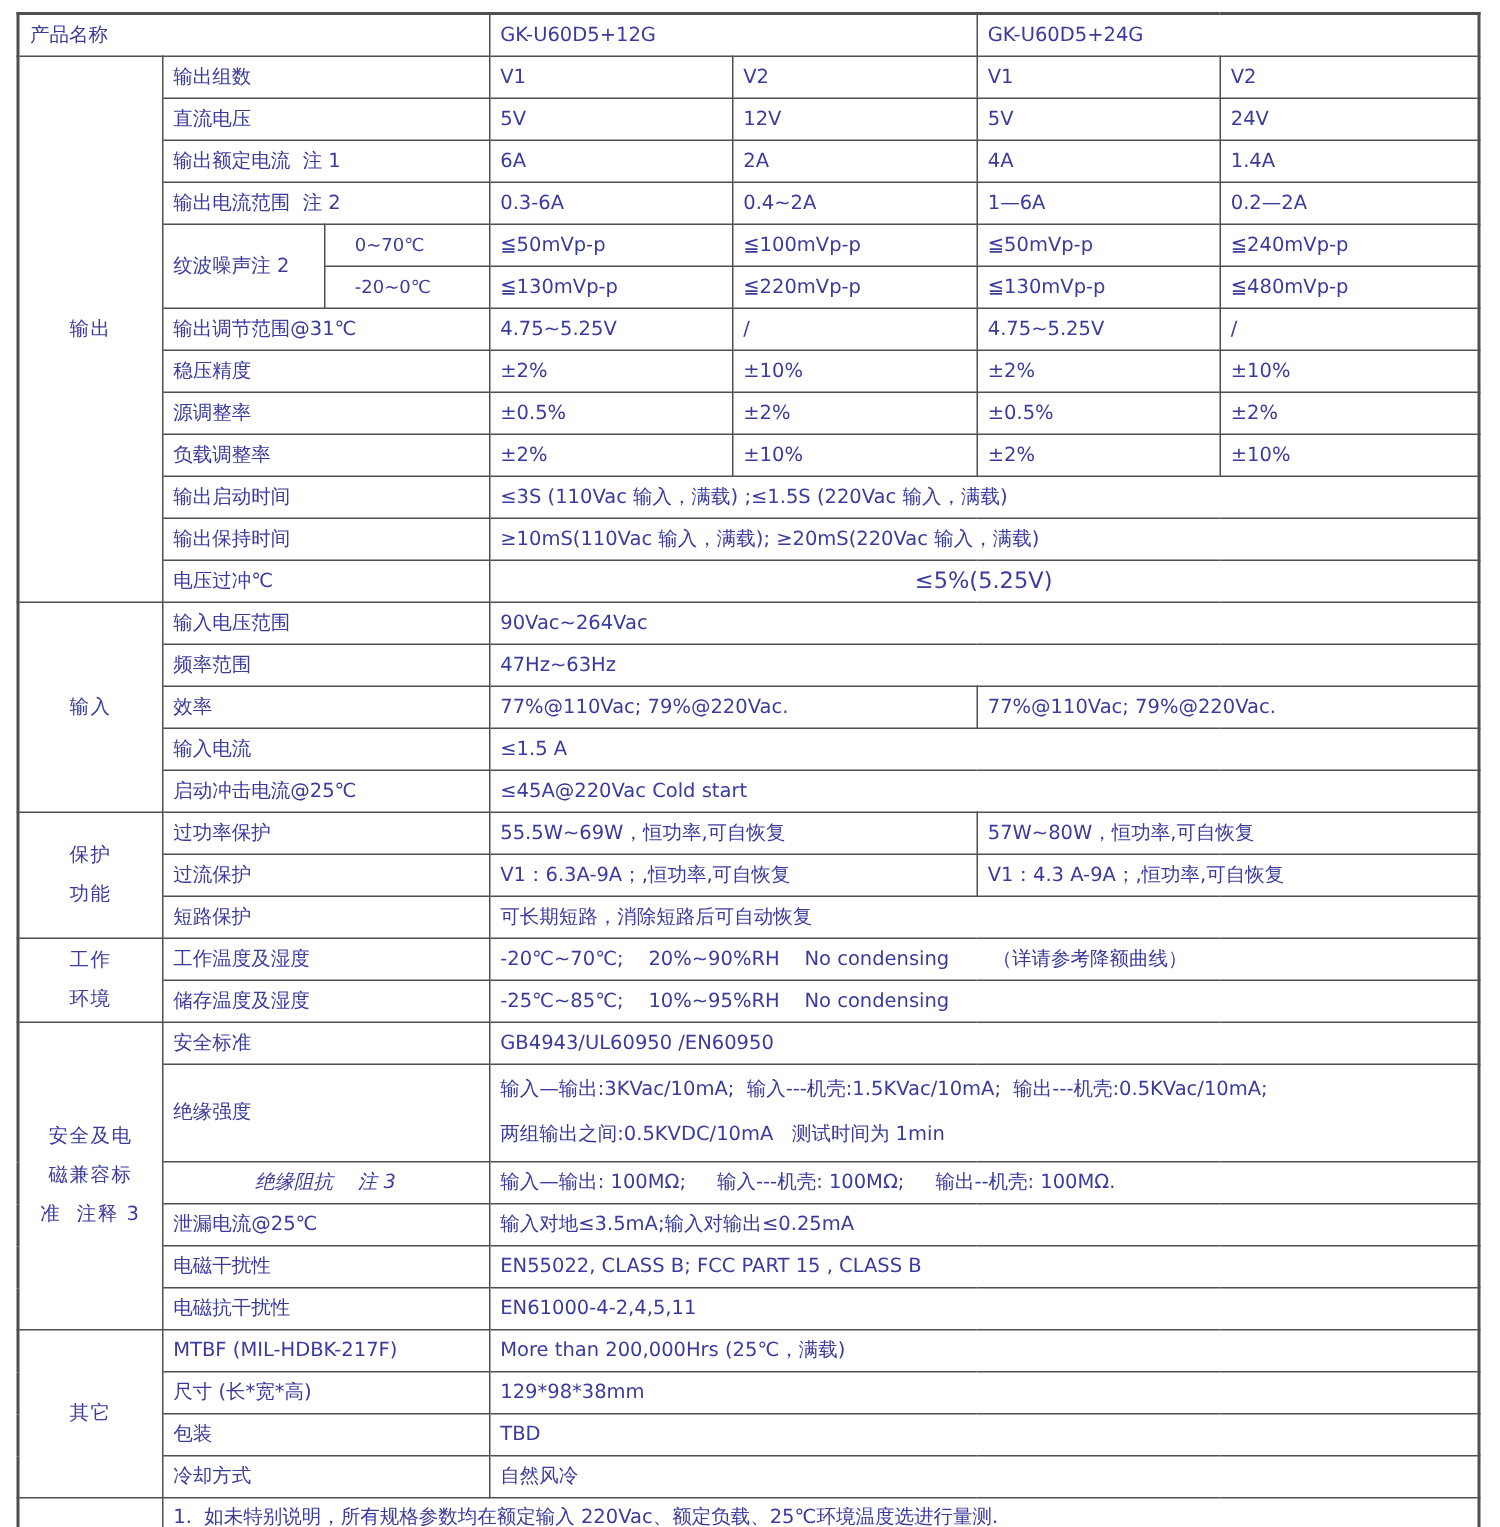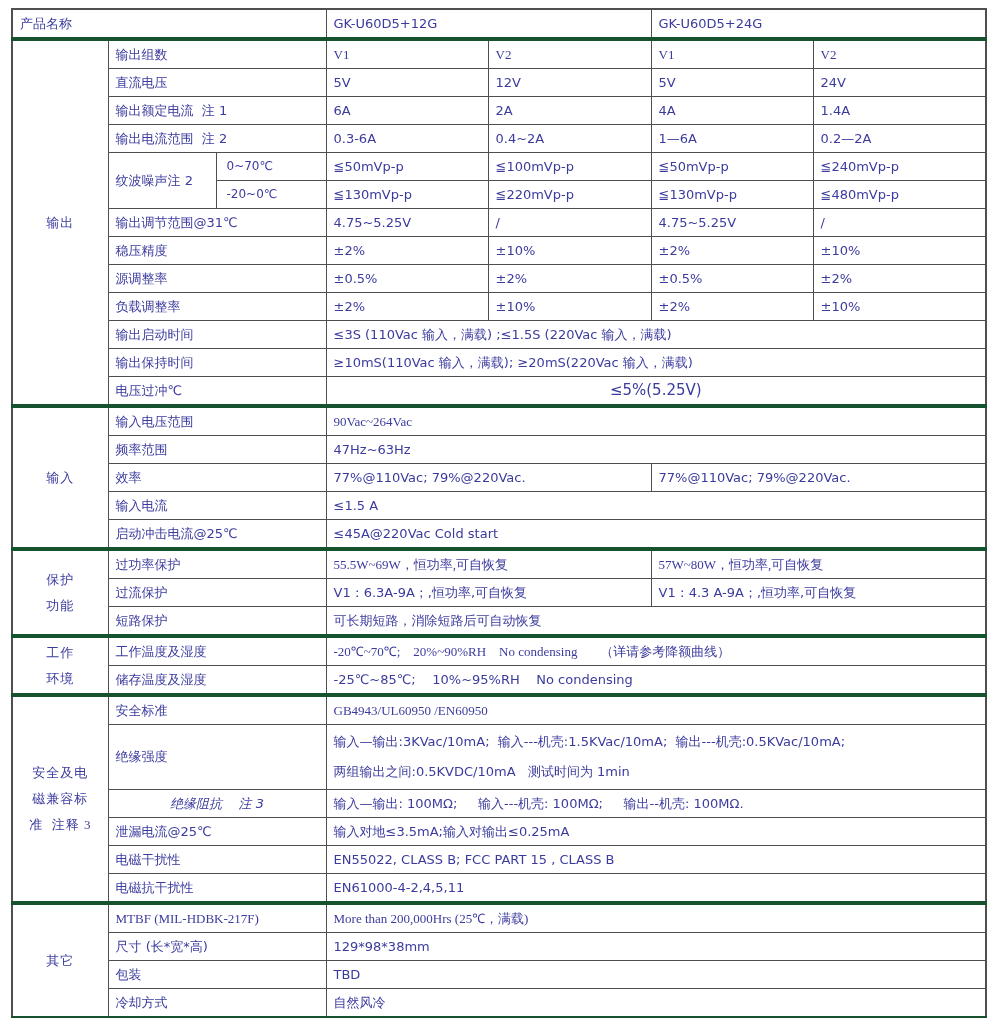--- a/index.html
+++ b/index.html
@@ -16,29 +16,29 @@
     border:1px solid #4f4f4f;
     color:#3b3b9e;
     font-size:13px;
     padding:1px 7px;
     height:25px;
     vertical-align:middle;
     white-space:pre-wrap;
     overflow:hidden;
     line-height:1.35;
   }
-  tr.sec > td{border-top:4px solid #14532d;font-family:Liberation Serif, serif;}
+  tr.sec > td{border-top:1px solid #14532d;}
   td.group{
     text-align:center;
     padding:0 3px;
     line-height:2.0;
     letter-spacing:1px;
     margin-top:24px;
   }
-  td.sub{font-size:12px;padding:1px 10px;}
+  td.sub{font-size:12px;padding:1px 20px;}
   td.center{text-align:center;font-style:italic;}
   td.big{font-size:15px;text-align:center;}
   td.ins{line-height:2.3;margin-left:26px;}
   tr.h62 > td{height:62px;}
   tr.h74 > td{height:72px;line-height:1.85;}
 </style>
 </head>
 <body>
 
 <table class="spec">

